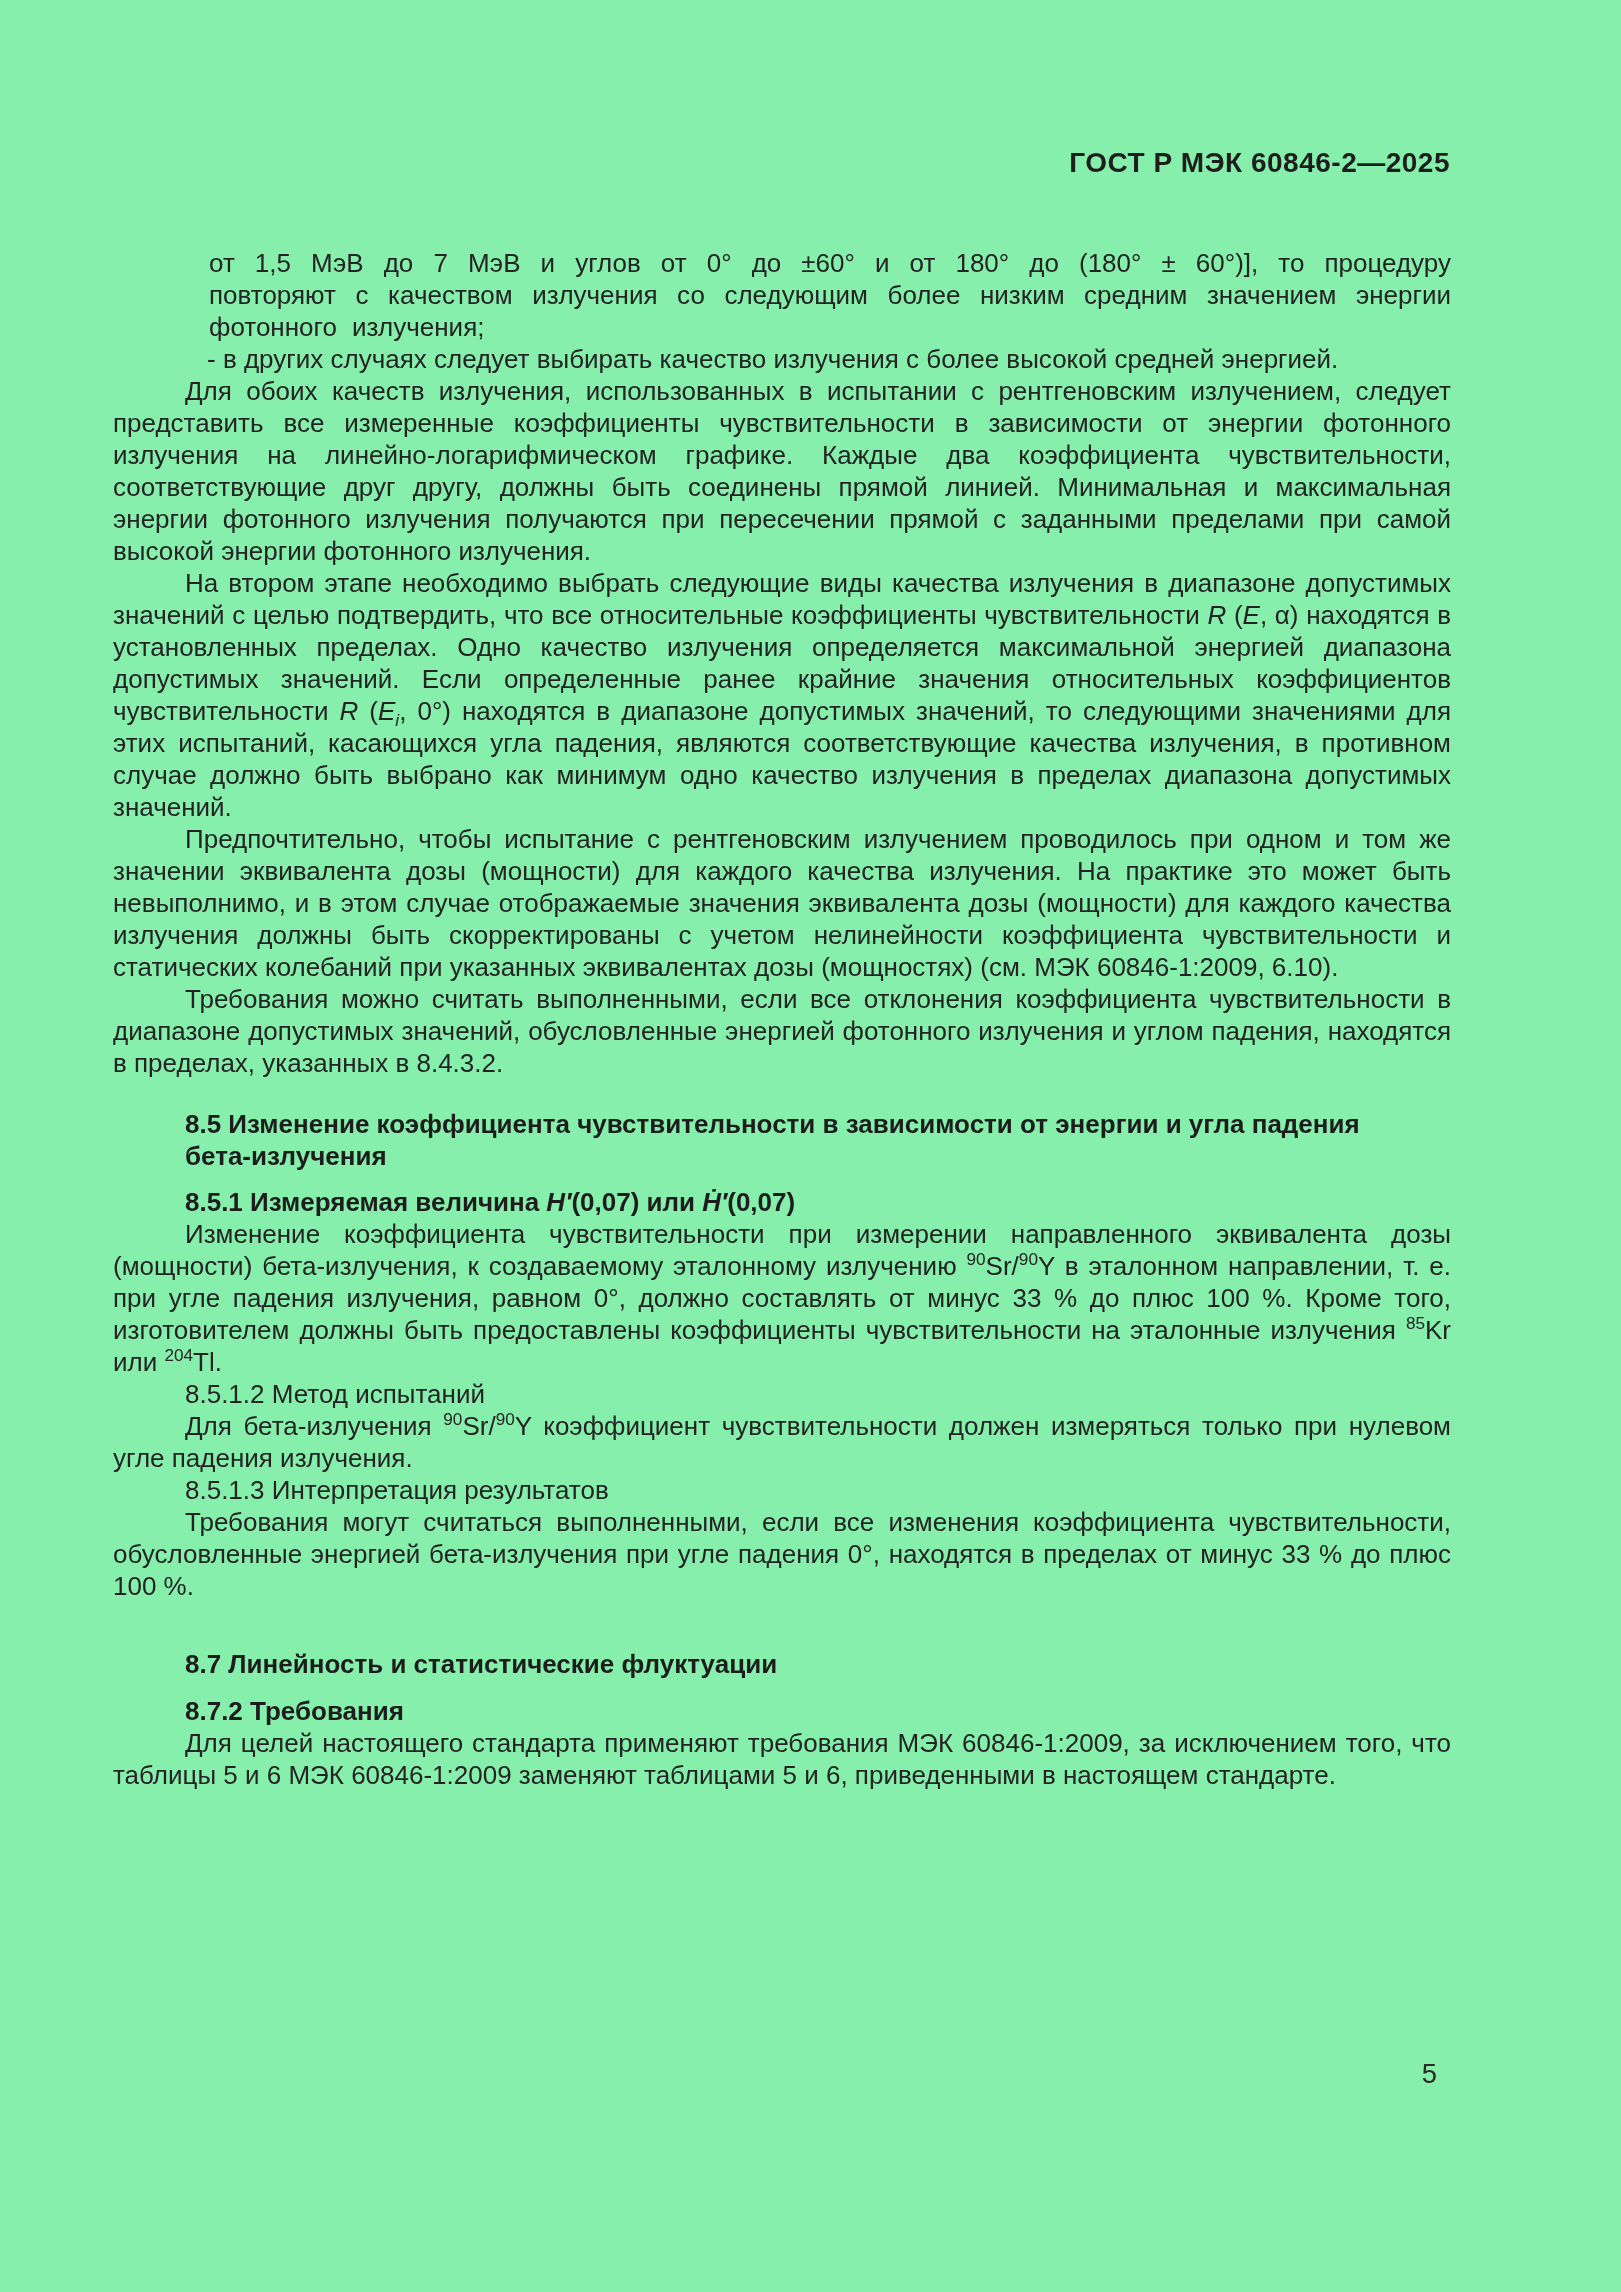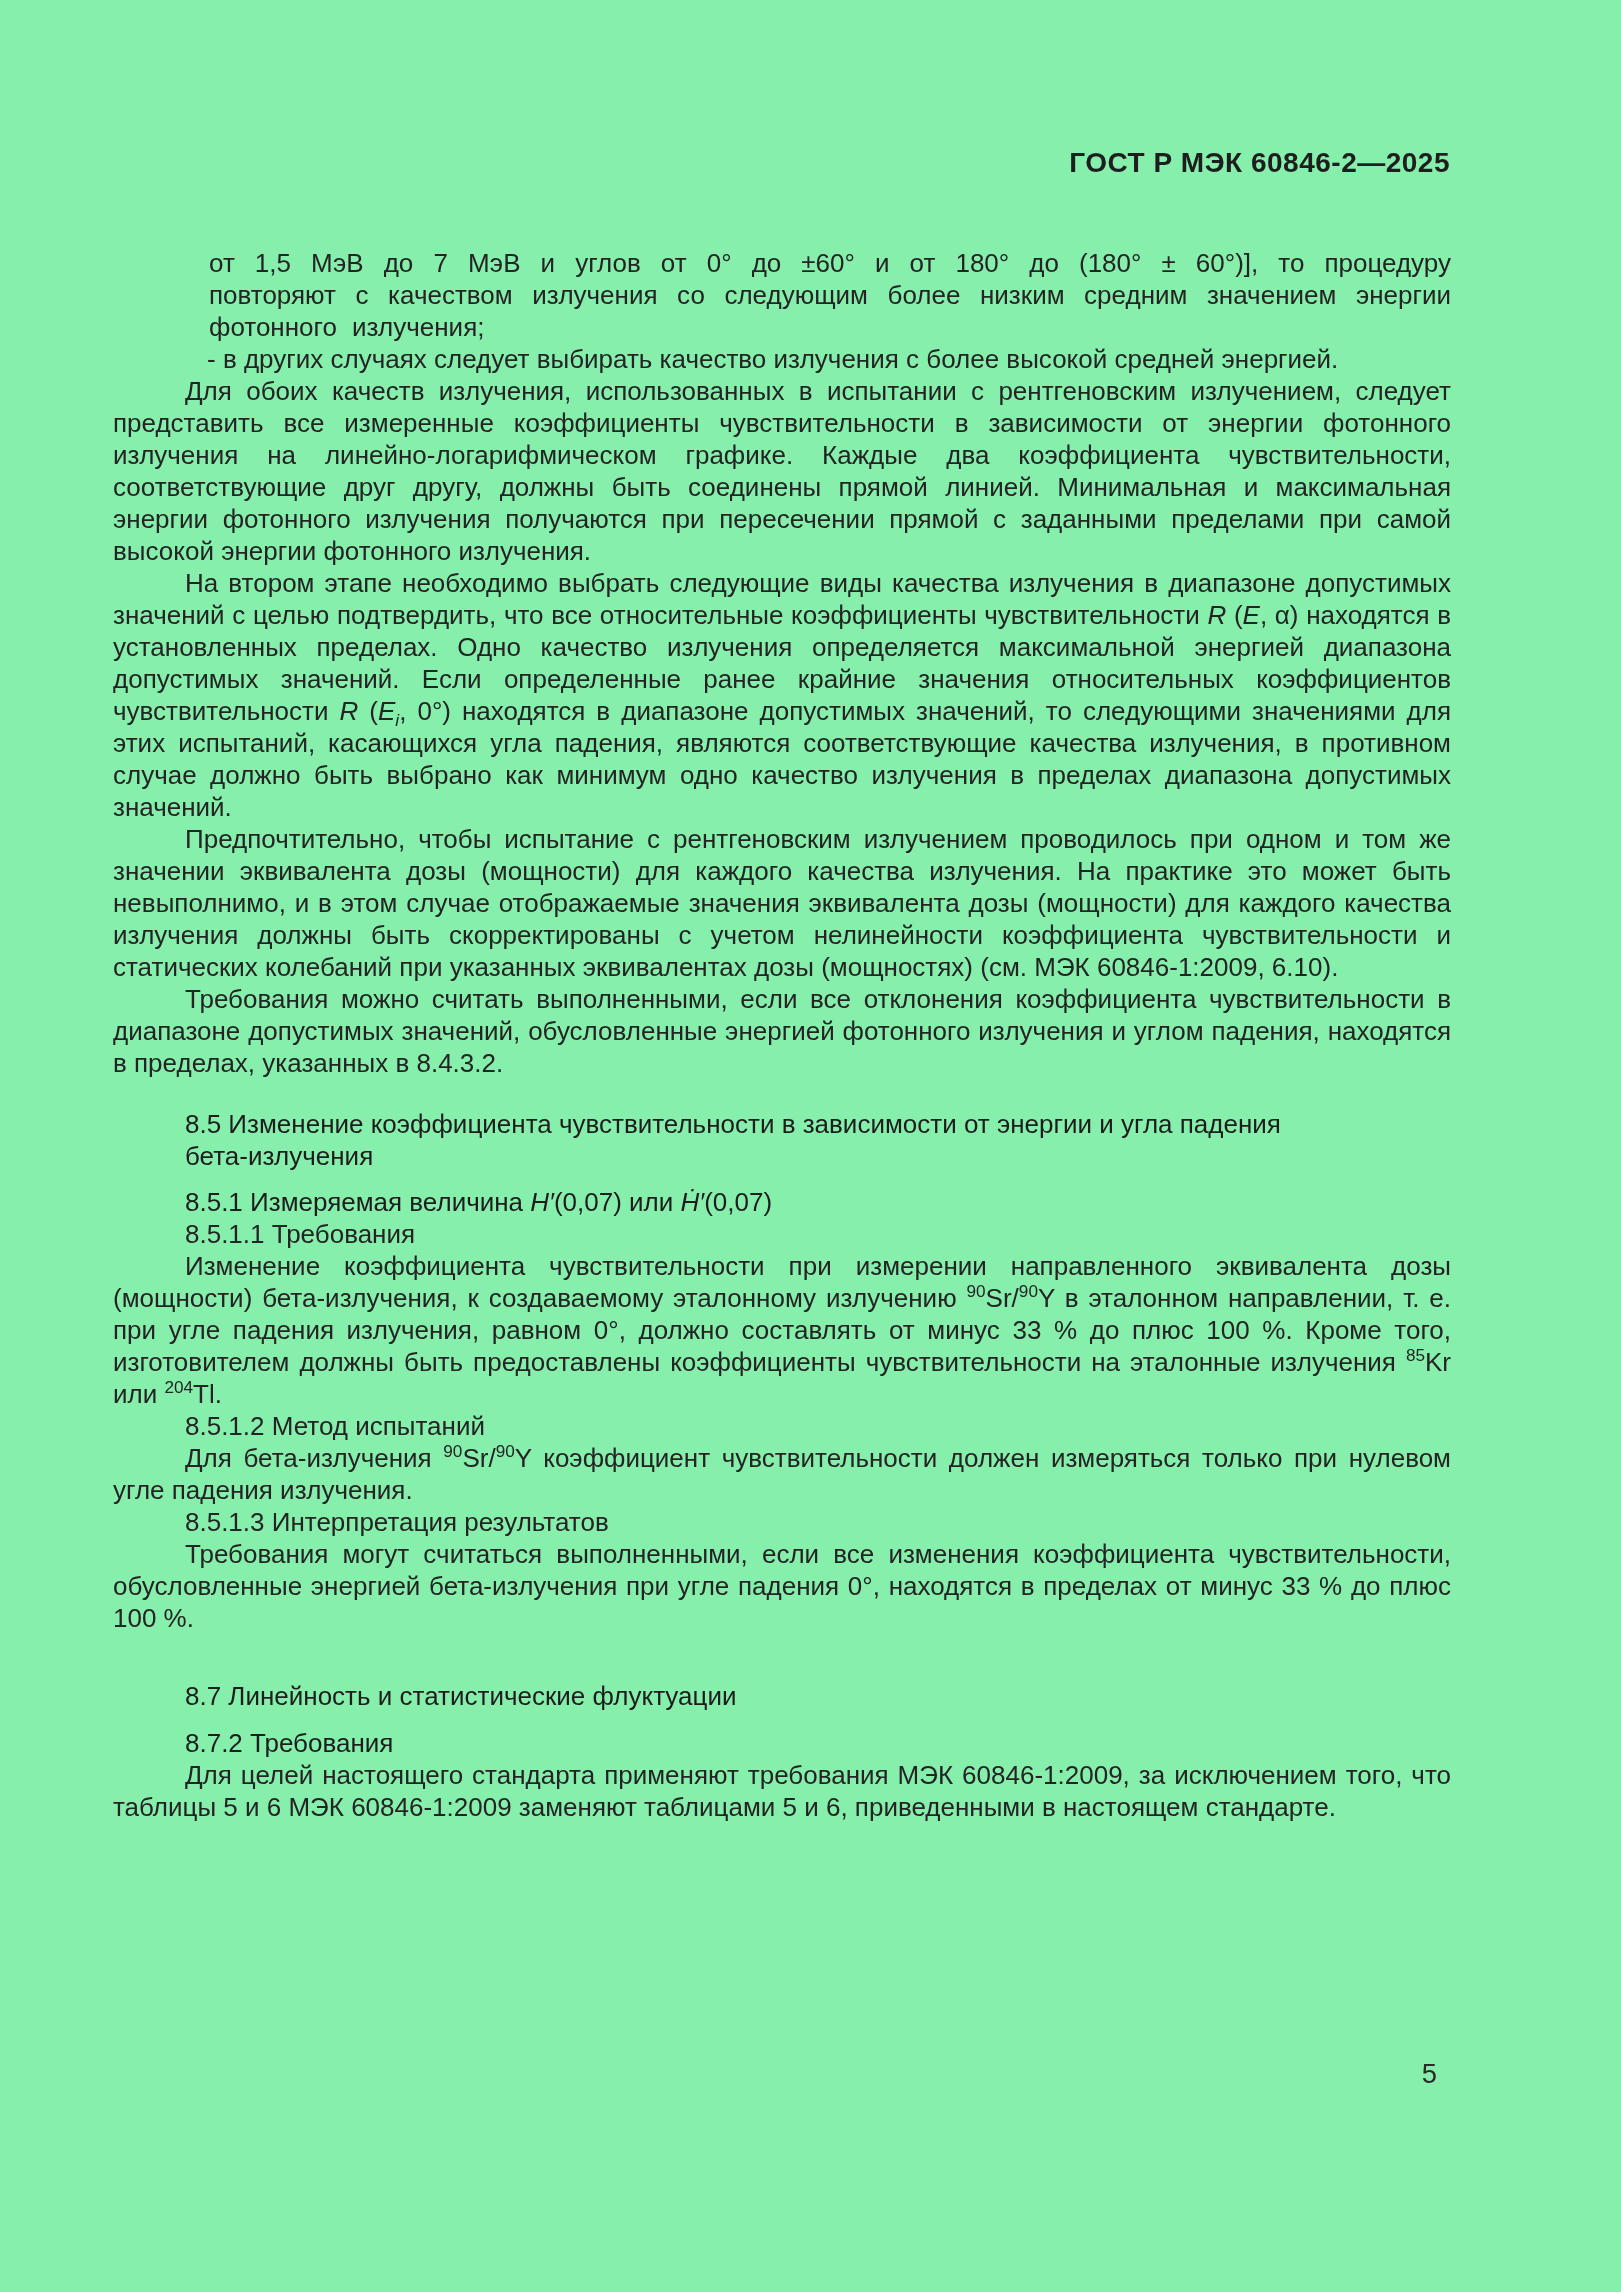--- a/index.html
+++ b/index.html
@@ -27,21 +27,21 @@
     top: 247px;
     width: 1338px;
     font-size: 26px;
     line-height: 32px;
     color: #242424;
   }
   .para { margin: 0; }
   .p-body { text-indent: 72px; text-align: justify; }
   .p-cont { margin-left: 96px; text-align: justify; }
   .p-list { margin-left: 94px; text-align: left; }
-  .p-head { margin-left: 72px; font-weight: 400; text-align: left; color: #1d1d1d; }
+  .p-head { margin-left: 72px; font-weight: 700; text-align: left; color: #1d1d1d; }
   .it { font-style: italic; }
   sup { font-size: 66%; line-height: 0; vertical-align: super; }
   sub { font-size: 66%; line-height: 0; vertical-align: sub; }
   .page-number {
     position: absolute;
     top: 2058px;
     right: 184px;
     font-size: 27.4px;
     color: #2a2a2a;
   }
@@ -54,21 +54,20 @@
 
   <div class="content">
       <div class="para p-cont" style="word-spacing: 7.8px;"><span>от 1,5 МэВ до 7 МэВ и углов от 0° до ±60° и от 180° до (180° ± 60°)], то процедуру повторяют с качеством излучения со следующим более низким средним значением энергии фотонного излучения;</span></div>
       <div class="para p-list"><span>- в других случаях следует выбирать качество излучения с более высокой средней энергией.</span></div>
       <div class="para p-body"><span>Для обоих качеств излучения, использованных в испытании с рентгеновским излучением, следует представить все измеренные коэффициенты чувствительности в зависимости от энергии фотонного излучения на линейно-логарифмическом графике. Каждые два коэффициента чувствительности, соответствующие друг другу, должны быть соединены прямой линией. Минимальная и максимальная энергии фотонного излучения получаются при пересечении прямой с заданными пределами при самой высокой энергии фотонного излучения.</span></div>
       <div class="para p-body"><span>На втором этапе необходимо выбрать следующие виды качества излучения в диапазоне допустимых значений с целью подтвердить, что все относительные коэффициенты чувствительности </span><span class="it">R</span><span> (</span><span class="it">E</span><span>, α) находятся в установленных пределах. Одно качество излучения определяется максимальной энергией диапазона допустимых значений. Если определенные ранее крайние значения относительных коэффициентов чувствительности </span><span class="it">R</span><span> (</span><span class="it">E</span><sub class="it">i</sub><span>, 0°) находятся в диапазоне допустимых значений, то следующими значениями для этих испытаний, касающихся угла падения, являются соответствующие качества излучения, в противном случае должно быть выбрано как минимум одно качество излучения в пределах диапазона допустимых значений.</span></div>
       <div class="para p-body"><span>Предпочтительно, чтобы испытание с рентгеновским излучением проводилось при одном и том же значении эквивалента дозы (мощности) для каждого качества излучения. На практике это может быть невыполнимо, и в этом случае отображаемые значения эквивалента дозы (мощности) для каждого качества излучения должны быть скорректированы с учетом нелинейности коэффициента чувствительности и статических колебаний при указанных эквивалентах дозы (мощностях) (см. МЭК 60846-1:2009, 6.10).</span></div>
       <div class="para p-body"><span>Требования можно считать выполненными, если все отклонения коэффициента чувствительности в диапазоне допустимых значений, обусловленные энергией фотонного излучения и углом падения, находятся в пределах, указанных в 8.4.3.2.</span></div>
       <div class="para p-head" style="margin-top: 29px;"><span>8.5 Изменение коэффициента чувствительности в зависимости от энергии и угла падения</span><br><span>бета-излучения</span></div>
       <div class="para p-head" style="margin-top: 13.7px;"><span>8.5.1 Измеряемая величина </span><span class="it">H′</span><span>(0,07) или </span><span class="it">Ḣ′</span><span>(0,07)</span></div>
-      <div class="para p-body"><span>8.5.1.1 Требования</span></div>
       <div class="para p-body"><span>Изменение коэффициента чувствительности при измерении направленного эквивалента дозы (мощности) бета-излучения, к создаваемому эталонному излучению </span><sup>90</sup><span>Sr/</span><sup>90</sup><span>Y в эталонном направлении, т. е. при угле падения излучения, равном 0°, должно составлять от минус 33 % до плюс 100 %. Кроме того, изготовителем должны быть предоставлены коэффициенты чувствительности на эталонные излучения </span><sup>85</sup><span>Kr или </span><sup>204</sup><span>Tl.</span></div>
       <div class="para p-body"><span>8.5.1.2 Метод испытаний</span></div>
       <div class="para p-body"><span>Для бета-излучения </span><sup>90</sup><span>Sr/</span><sup>90</sup><span>Y коэффициент чувствительности должен измеряться только при нулевом угле падения излучения.</span></div>
       <div class="para p-body"><span>8.5.1.3 Интерпретация результатов</span></div>
       <div class="para p-body"><span>Требования могут считаться выполненными, если все изменения коэффициента чувствительности, обусловленные энергией бета-излучения при угле падения 0°, находятся в пределах от минус 33 % до плюс 100 %.</span></div>
       <div class="para p-head" style="margin-top: 46px;"><span>8.7 Линейность и статистические флуктуации</span></div>
       <div class="para p-head" style="margin-top: 15.7px;"><span>8.7.2 Требования</span></div>
       <div class="para p-body"><span>Для целей настоящего стандарта применяют требования МЭК 60846-1:2009, за исключением того, что таблицы 5 и 6 МЭК 60846-1:2009 заменяют таблицами 5 и 6, приведенными в настоящем стандарте.</span></div>
     </div>
 

